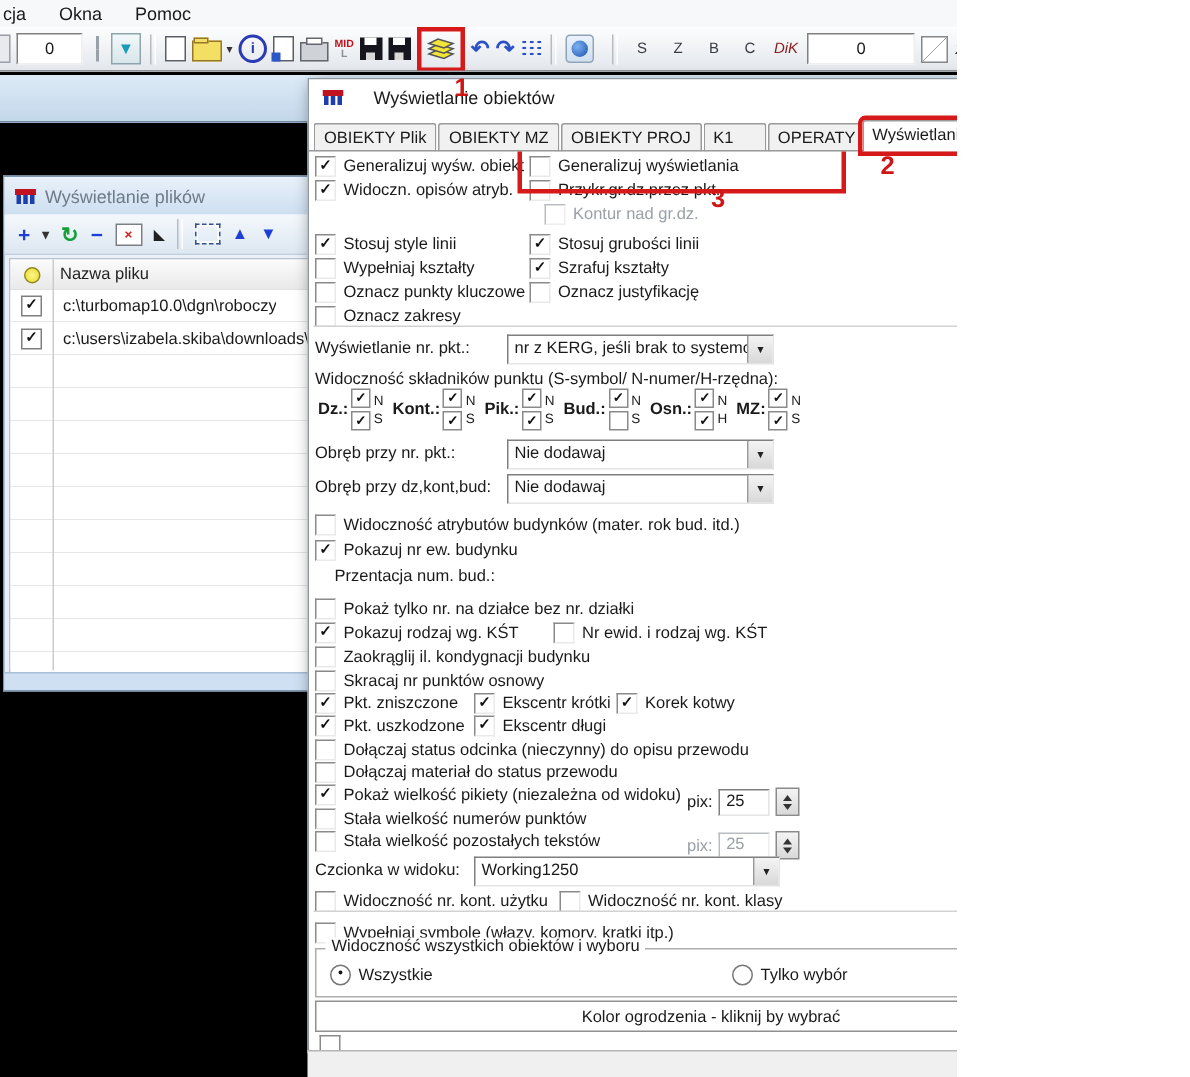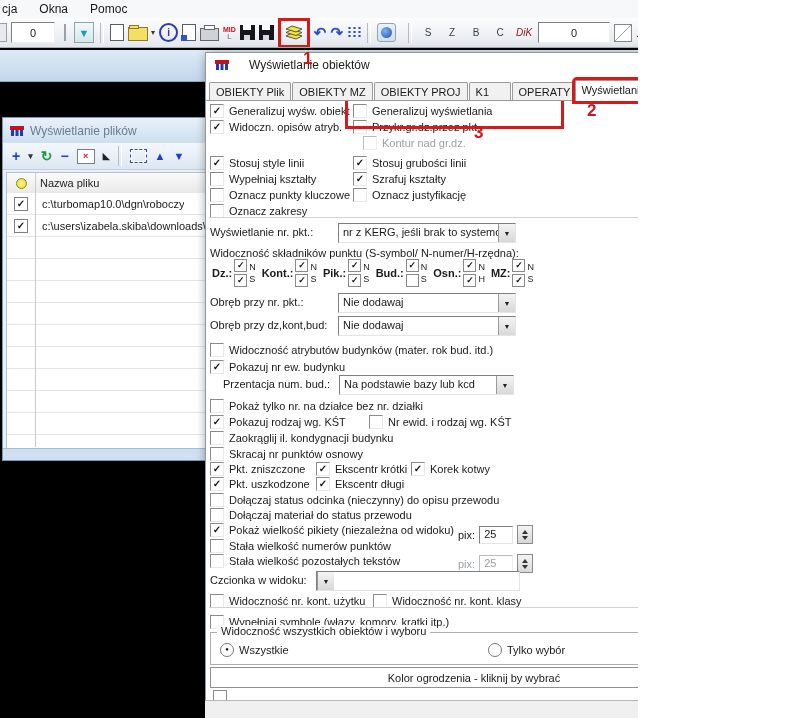--- a/index.html
+++ b/index.html
@@ -452,24 +452,20 @@
       <div class="cb" style="top:242px;left:4px">
           <span class="box"></span>
           <span>Widoczność atrybutów budynków (mater. rok bud. itd.)</span>
         </div>
       <div class="cb" style="top:259px;left:4px">
           <span class="box">✓</span>
           <span>Pokazuj nr ew. budynku</span>
         </div>
 
       <span class="flabel" style="top:277px;left:17px">Przentacja num. bud.:</span>
-      <div class="combo" style="top:274px;left:133px;width:173px">
-        <span class="val">Na podstawie bazy lub kcd</span>
-          <span class="drop">▼</span>
-      </div>
 
       <div class="cb" style="top:298px;left:4px">
           <span class="box"></span>
           <span>Pokaż tylko nr. na działce bez nr. działki</span>
         </div>
       <div class="cb" style="top:314px;left:4px">
           <span class="box">✓</span>
           <span>Pokazuj rodzaj wg. KŚT</span>
         </div>
       <div class="cb" style="top:314px;left:163px">
@@ -539,20 +535,21 @@
         <span>pix:</span>
         <span class="pf">25</span>
         <span class="ps">
             <b class="u"></b>
             <b class="d"></b>
           </span>
       </div>
 
       <span class="flabel" style="top:473px;left:4px">Czcionka w widoku:</span>
       <div class="combo" style="top:470px;left:110px;width:202px">
+        <span class="val">Working1250</span>
           <span class="drop">▼</span>
       </div>
 
       <div class="cb" style="top:493px;left:4px">
           <span class="box"></span>
           <span>Widoczność nr. kont. użytku</span>
         </div>
       <div class="cb" style="top:493px;left:167px">
           <span class="box"></span>
           <span>Widoczność  nr. kont. klasy</span>

